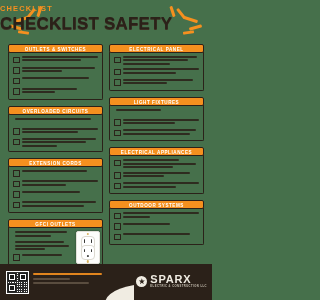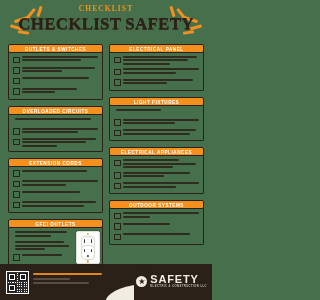--- a/index.html
+++ b/index.html
@@ -9,21 +9,21 @@
     font-family:"Liberation Sans", sans-serif;
     position:relative;
   }
   #poster{position:relative;width:212px;height:300px;overflow:hidden;}
 
   
   .spark-cluster{position:absolute;pointer-events:none;}
   .spark{position:absolute;background:#f5901f;border-radius:1px;}
 
   
-  .header{position:absolute;left:0;top:4px;width:212px;text-align:center;font-family:Liberation Serif, serif;}
+  .header{position:absolute;left:0;top:4px;width:212px;}
   .kicker{
     font-size:7.5px;font-weight:bold;color:#f5901f;letter-spacing:1.1px;
     line-height:9px;filter:blur(.2px);
   }
   .title{
     font-size:17px;font-weight:bold;color:#2b2119;letter-spacing:.2px;
     line-height:19px;margin-top:1px;
     text-shadow:0 .5px 0 #3a2e22;
   }
 
@@ -421,18 +421,18 @@
 
     <div class="contact" id="contact-lines">
         <div class="c-ln hl" style="width: 96%;"></div>
         <div class="c-ln dim" style="width: 52%;"></div>
         <div class="c-ln dim" style="width: 78%;"></div>
       </div>
 
     <div class="logo">
       <div class="logo-mark"></div>
       <div class="logo-text">
-        <div class="logo-name">SAFETY</div>
+        <div class="logo-name">SPARX</div>
         <div class="logo-sub">ELECTRIC &amp; CONSTRUCTION LLC</div>
       </div>
     </div>
   </div>
 </div>
 
 </body></html>

